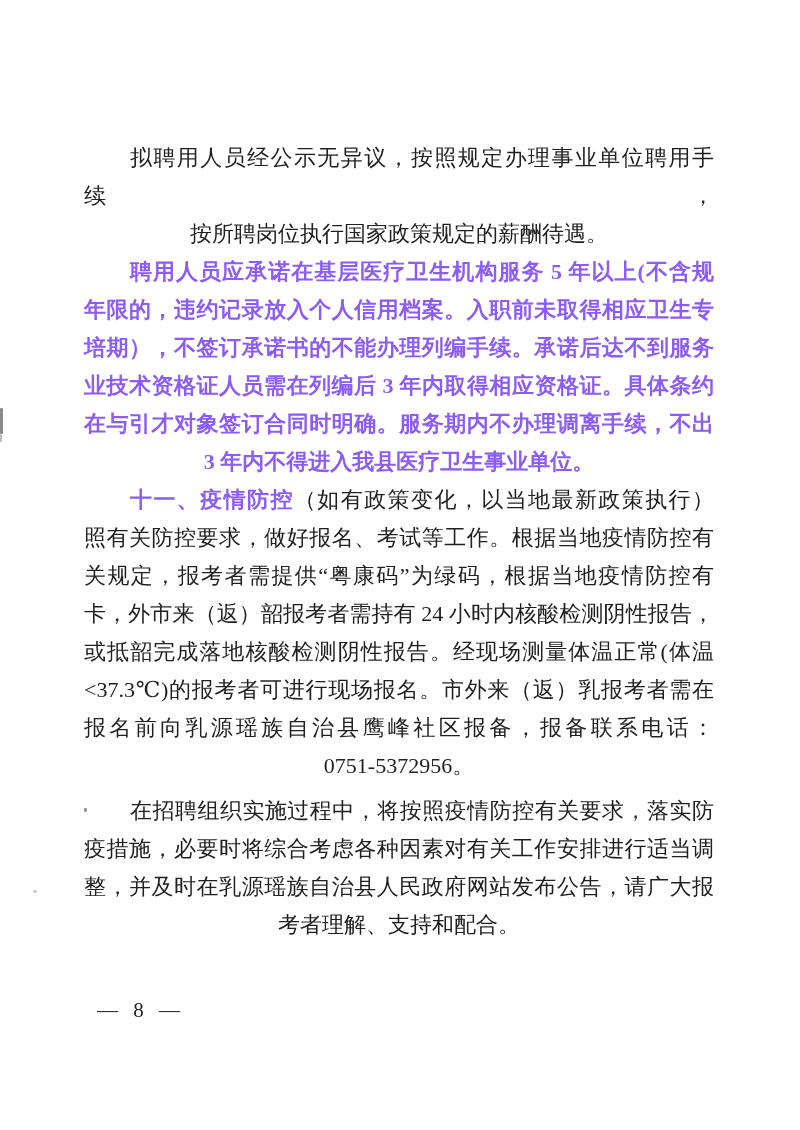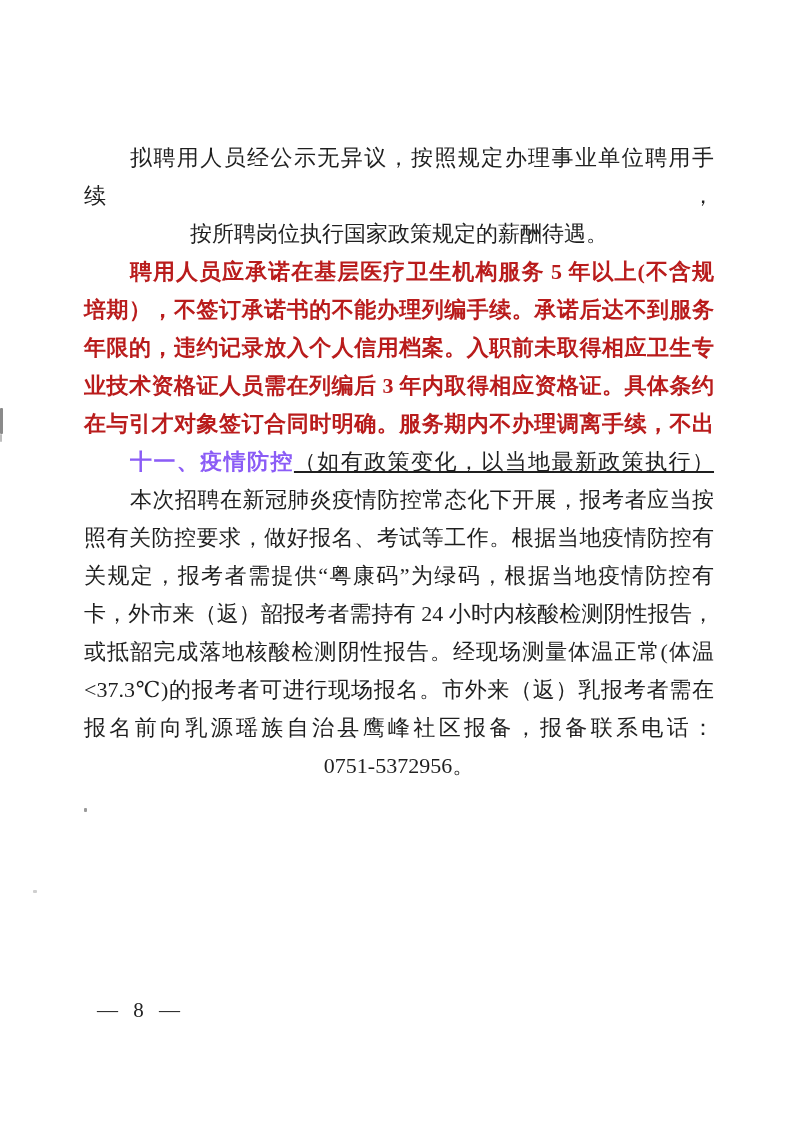--- a/index.html
+++ b/index.html
@@ -21,39 +21,38 @@
     left: 84px;
     top: 139px;
     width: 630px;
     font-size: 22px;
     line-height: 38px;
   }
   .para { margin: 0; }
   .para.extra-space { margin-top: 7px; }
   .para.bold .line {
     font-weight: 700;
-    color: #b91c1c;
+    color: #8b5cf6;
   }
   .line {
     width: 100%;
     text-align: center;
   }
   .line.indent { text-indent: 46px; }
   .line.stretch {
     text-align: justify;
     text-align-last: justify;
   }
   .head-bold {
     font-family: "Liberation Sans", "DejaVu Sans", sans-serif;
     font-weight: 700;
     color: #8b5cf6;
   }
   .head-normal {
     font-weight: 400;
-    text-decoration: underline;
   }
   .page-number {
     position: absolute;
     left: 97px;
     top: 998px;
     font-size: 21px;
     letter-spacing: 2px;
     word-spacing: 6px;
     color: #242424;
   }
@@ -66,37 +65,43 @@
 <body>
 
 <div class="page">
   <div class="content">
       <div class="para normal">
         <div class="line indent stretch">拟聘用人员经公示无异议，按照规定办理事业单位聘用手续，</div>
         <div class="line">按所聘岗位执行国家政策规定的薪酬待遇。</div>
       </div>
       <div class="para bold">
         <div class="line indent stretch">聘用人员应承诺在基层医疗卫生机构服务 5 年以上(不含规</div>
+        <div class="line stretch">年限的，违约记录放入个人信用档案。入职前未取得相应卫生专</div>
         <div class="line stretch">培期），不签订承诺书的不能办理列编手续。承诺后达不到服务</div>
-        <div class="line stretch">年限的，违约记录放入个人信用档案。入职前未取得相应卫生专</div>
         <div class="line stretch">业技术资格证人员需在列编后 3 年内取得相应资格证。具体条约</div>
         <div class="line stretch">在与引才对象签订合同时明确。服务期内不办理调离手续，不出</div>
+        <div class="line">3 年内不得进入我县医疗卫生事业单位。</div>
       </div>
       <div class="para heading">
         <div class="line indent stretch"><span class="head-bold">十一、疫情防控</span><span class="head-normal">（如有政策变化，以当地最新政策执行）</span></div>
       </div>
       <div class="para normal">
-        <div class="line indent stretch">本次招聘在新冠肺炎疫情防控常态化下开展，报考者应当按</div>
         <div class="line stretch">照有关防控要求，做好报名、考试等工作。根据当地疫情防控有</div>
         <div class="line stretch">关规定，报考者需提供“粤康码”为绿码，根据当地疫情防控有</div>
         <div class="line stretch">卡，外市来（返）韶报考者需持有 24 小时内核酸检测阴性报告，</div>
         <div class="line stretch">或抵韶完成落地核酸检测阴性报告。经现场测量体温正常(体温</div>
         <div class="line stretch">&lt;37.3℃)的报考者可进行现场报名。市外来（返）乳报考者需在</div>
         <div class="line stretch">报名前向乳源瑶族自治县鹰峰社区报备，报备联系电话：</div>
         <div class="line">0751-5372956。</div>
+      </div>
+      <div class="para normal extra-space">
+        <div class="line indent stretch">在招聘组织实施过程中，将按照疫情防控有关要求，落实防</div>
+        <div class="line stretch">疫措施，必要时将综合考虑各种因素对有关工作安排进行适当调</div>
+        <div class="line stretch">整，并及时在乳源瑶族自治县人民政府网站发布公告，请广大报</div>
+        <div class="line">考者理解、支持和配合。</div>
       </div>
     </div>
   <div class="page-number">— 8 —</div>
   <div id="artifacts">
       <div class="artifact" style="left: 0px; top: 408px; width: 3px; height: 26px; background: rgb(138, 138, 138); border-radius: 1px;"></div>
       <div class="artifact" style="left: 0px; top: 434px; width: 2px; height: 8px; background: rgb(189, 189, 189); border-radius: 1px;"></div>
       <div class="artifact" style="left: 84px; top: 808px; width: 3px; height: 4px; background: rgb(154, 154, 154); border-radius: 1px;"></div>
       <div class="artifact" style="left: 33px; top: 890px; width: 4px; height: 3px; background: rgb(207, 207, 207); border-radius: 1px;"></div>
     </div>
 </div>

